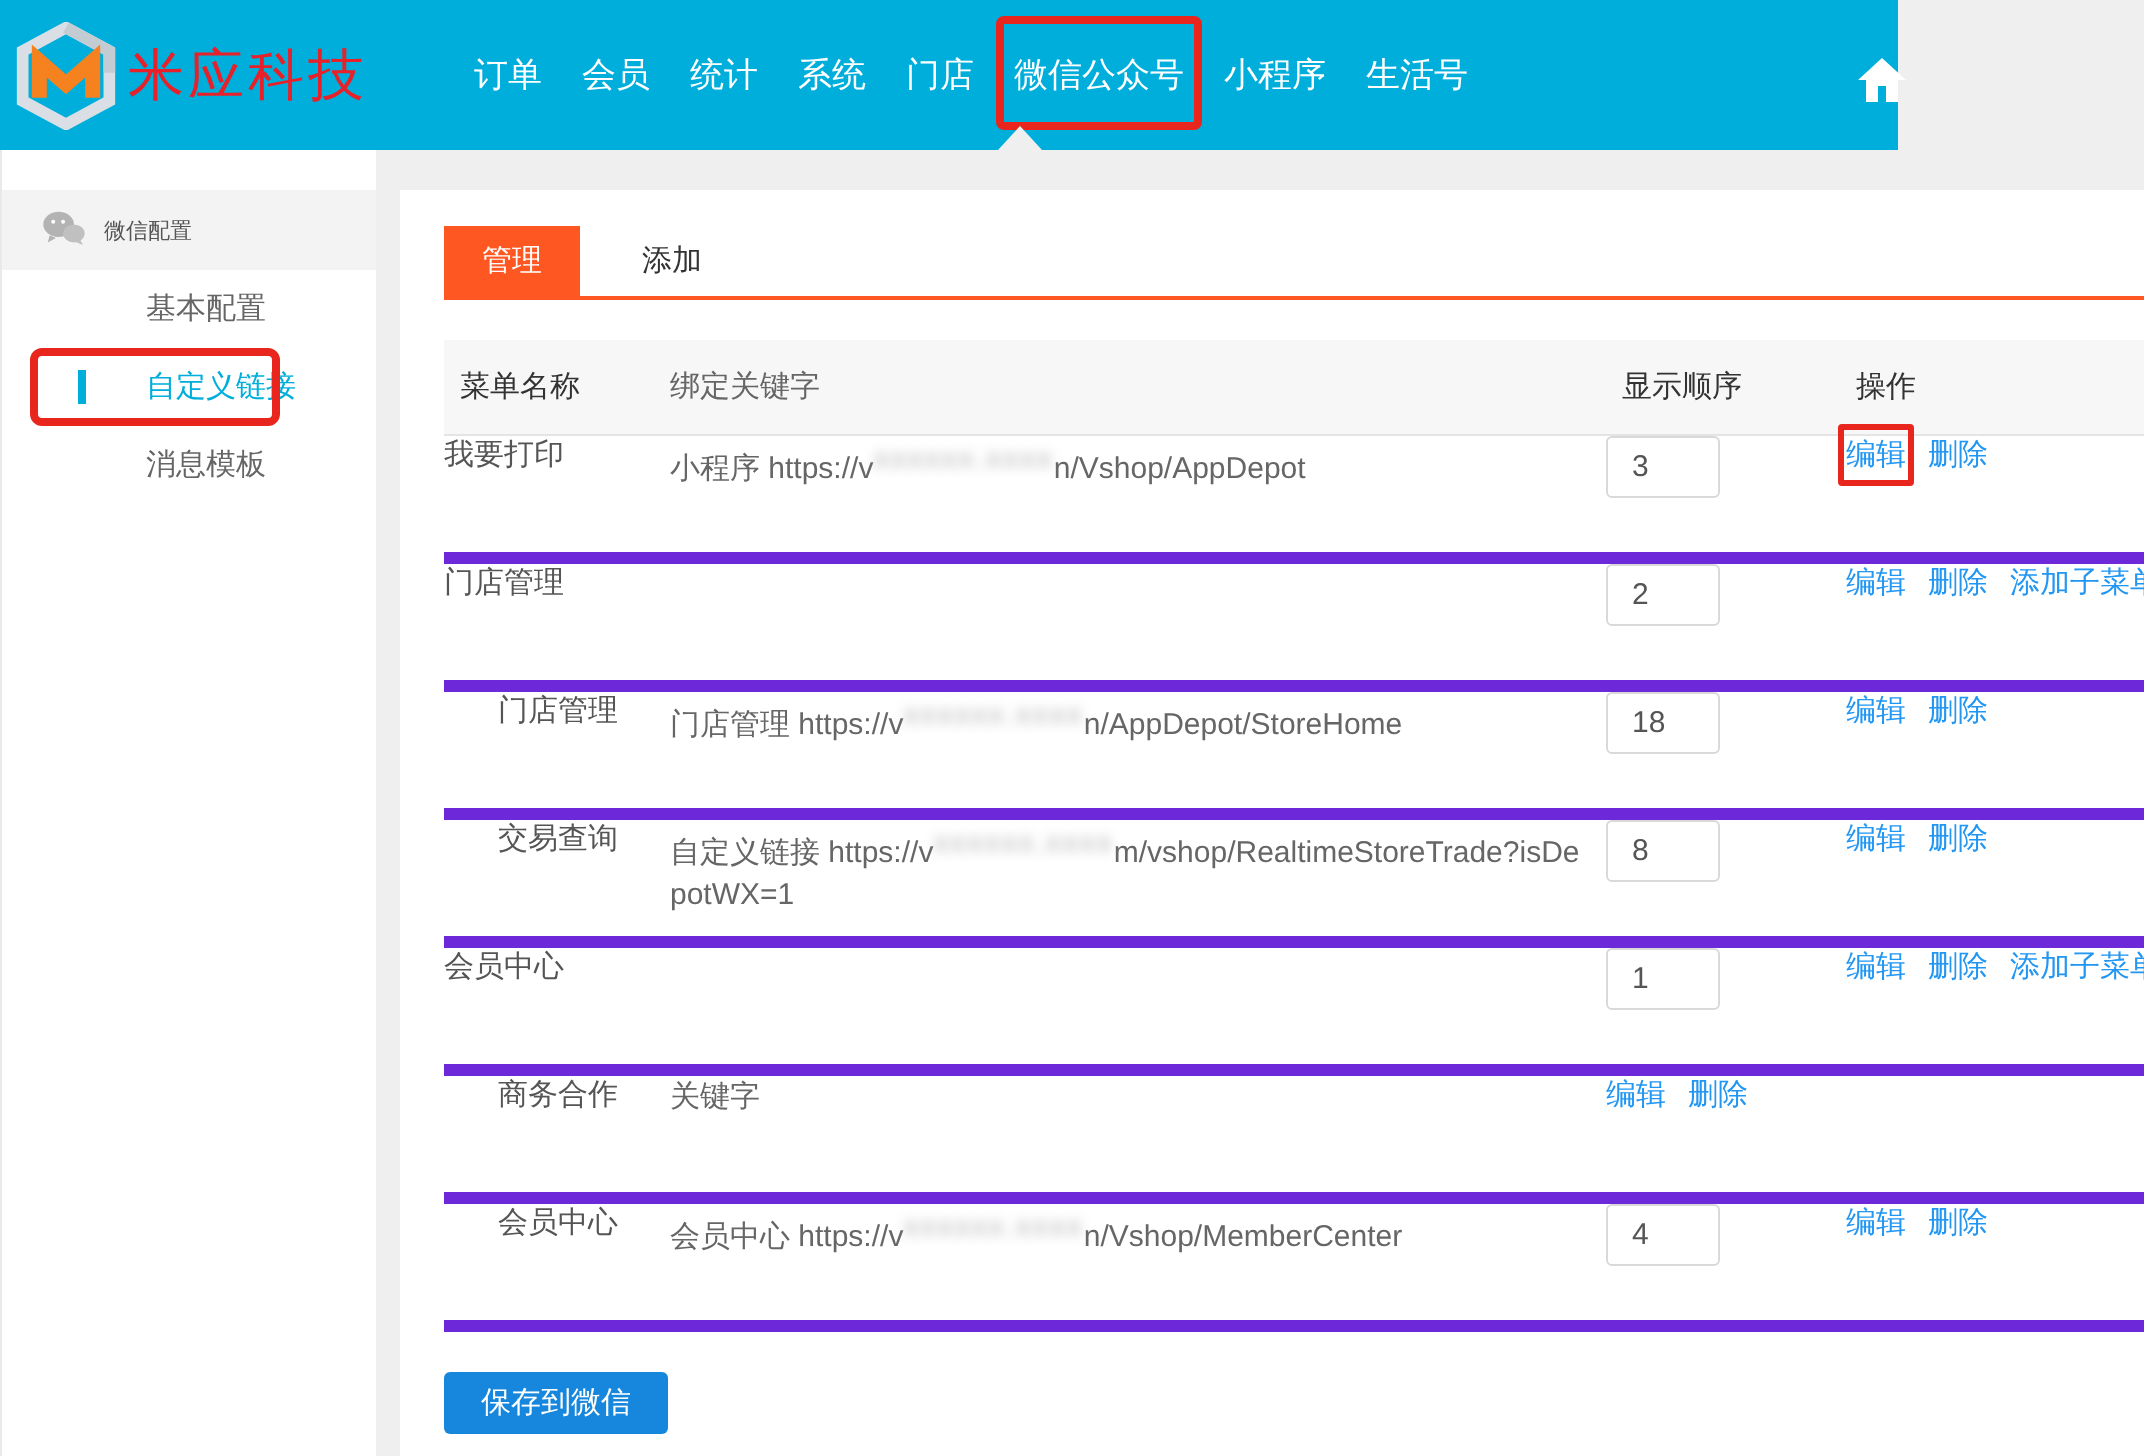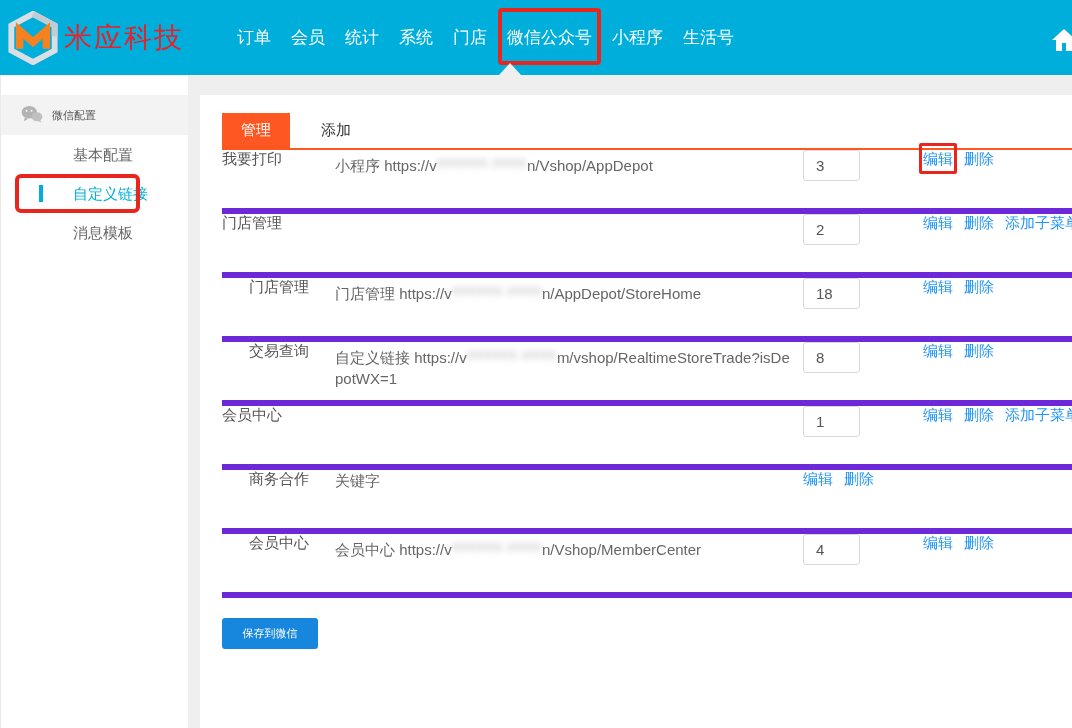--- a/index.html
+++ b/index.html
@@ -6,21 +6,21 @@
   html, body { width: 1072px; height: 728px; overflow: hidden; }
   body {
     font-family: "Liberation Sans", "DejaVu Sans", sans-serif;
     background: #efefef;
     position: relative;
     color: #555;
   }
 
   
   .topnav {
-    position: absolute; top: 0; left: 0; width: 1072px; height: 75px;
+    position: absolute; top: 0; left: 0; width: 949px; height: 75px;
     background: var(--nav-bg, #00aedb);
     display: flex; align-items: center;
   }
   .logo { display: flex; align-items: center; margin-left: 8px; }
   .logo svg { display: block; }
   .logo-text {
     color: var(--brand-red, #e62129);
     font-size: 28px; letter-spacing: 2px; margin-left: 6px;
   }
   .nav-items { display: flex; list-style: none; margin-left: 52px; }
@@ -111,23 +111,23 @@
     position: absolute; left: -4px; right: -4px; top: -7px; bottom: -7px;
     border: 3px solid var(--annotation-red, #e8261d); border-radius: 2px;
     pointer-events: none;
   }
   .censor {
     display: inline-block; color: #b5b5b5; filter: blur(3px);
     letter-spacing: 1px; transform: translateY(1px); max-width: 96px; overflow: hidden;
   }
 
   .save-btn {
-    margin: 20px 0 0 22px; width: 96px; height: 31px;
+    margin: 20px 0 0 22px; width: 112px; height: 31px;
     background: var(--button-blue, #1687dc); color: #fff; border: none;
-    border-radius: 3px; font-size: 11px; cursor: pointer;
+    border-radius: 3px; font-size: 15px; cursor: pointer;
     font-family: Liberation Sans, sans-serif;
   }
 </style>
 </head>
 <body>
 
 <div class="topnav">
   <div class="logo">
     <span>
       <svg width="50" height="54" viewBox="0 0 60 64">
@@ -182,20 +182,26 @@
   <div class="sidebar-item">消息模板</div>
 </div>
 
 <div class="main">
   <div class="tabs">
     <div class="tab active">管理</div>
     <div class="tab inactive">添加</div>
   </div>
 
   <div class="table">
+    <div class="thead">
+      <div class="c-name">菜单名称</div>
+      <div class="c-kw">绑定关键字</div>
+      <div class="c-order">显示顺序</div>
+      <div class="c-ops">操作</div>
+    </div>
     <div id="tbody">
   <div class="trow">
     <div class="c-name">我要打印</div>
     <div class="c-kw">
       <span class="kw-prefix">小程序 https://v</span><span class="censor">xxxxxx.xxxx</span><span class="kw-suffix">n/Vshop/AppDepot</span>
     </div>
     <div class="c-order">
       <input class="order-input" value="3" style="">
     </div>
     <div class="c-ops"><a class="oplink"><span class="redbox"></span>编辑</a><a class="oplink">删除</a></div>

